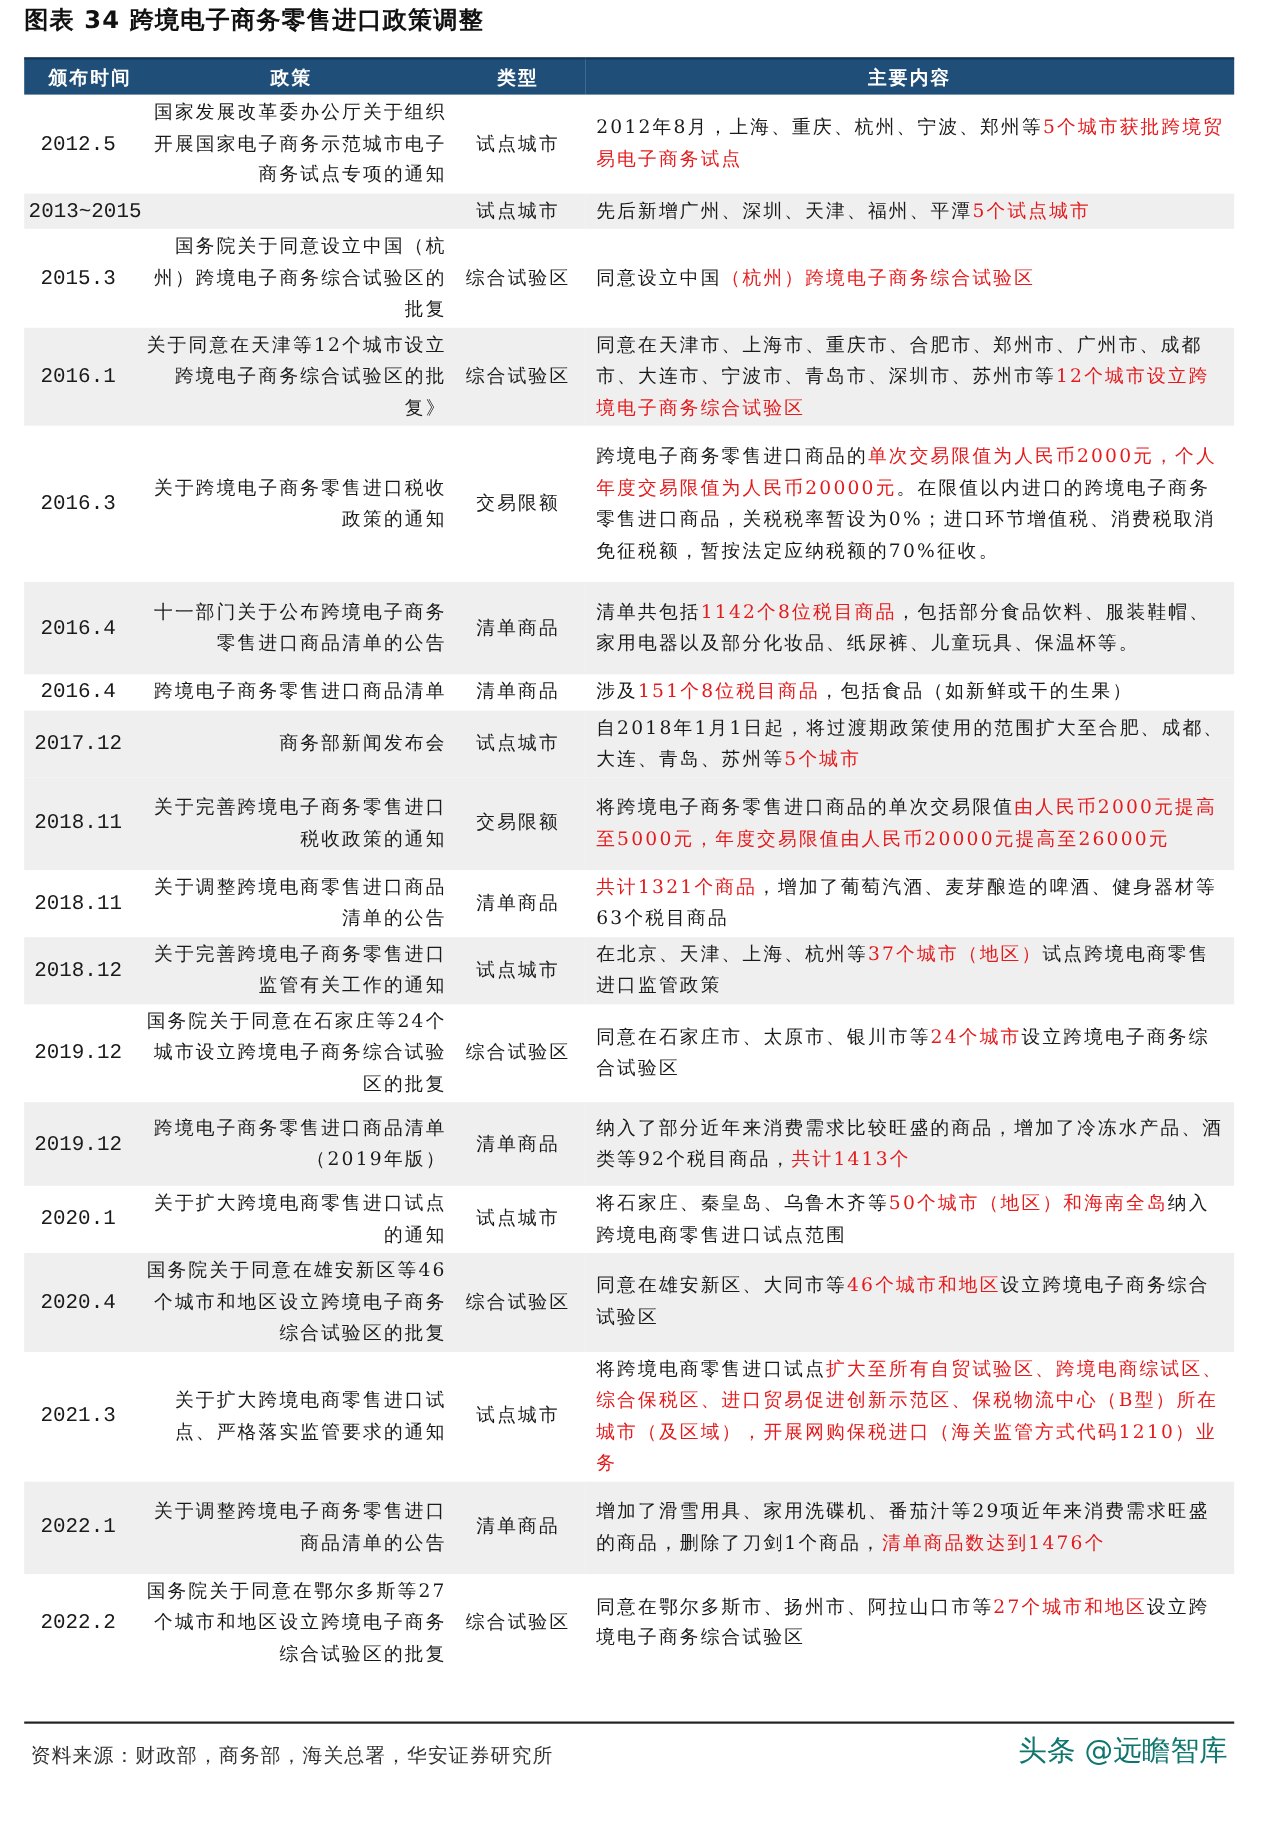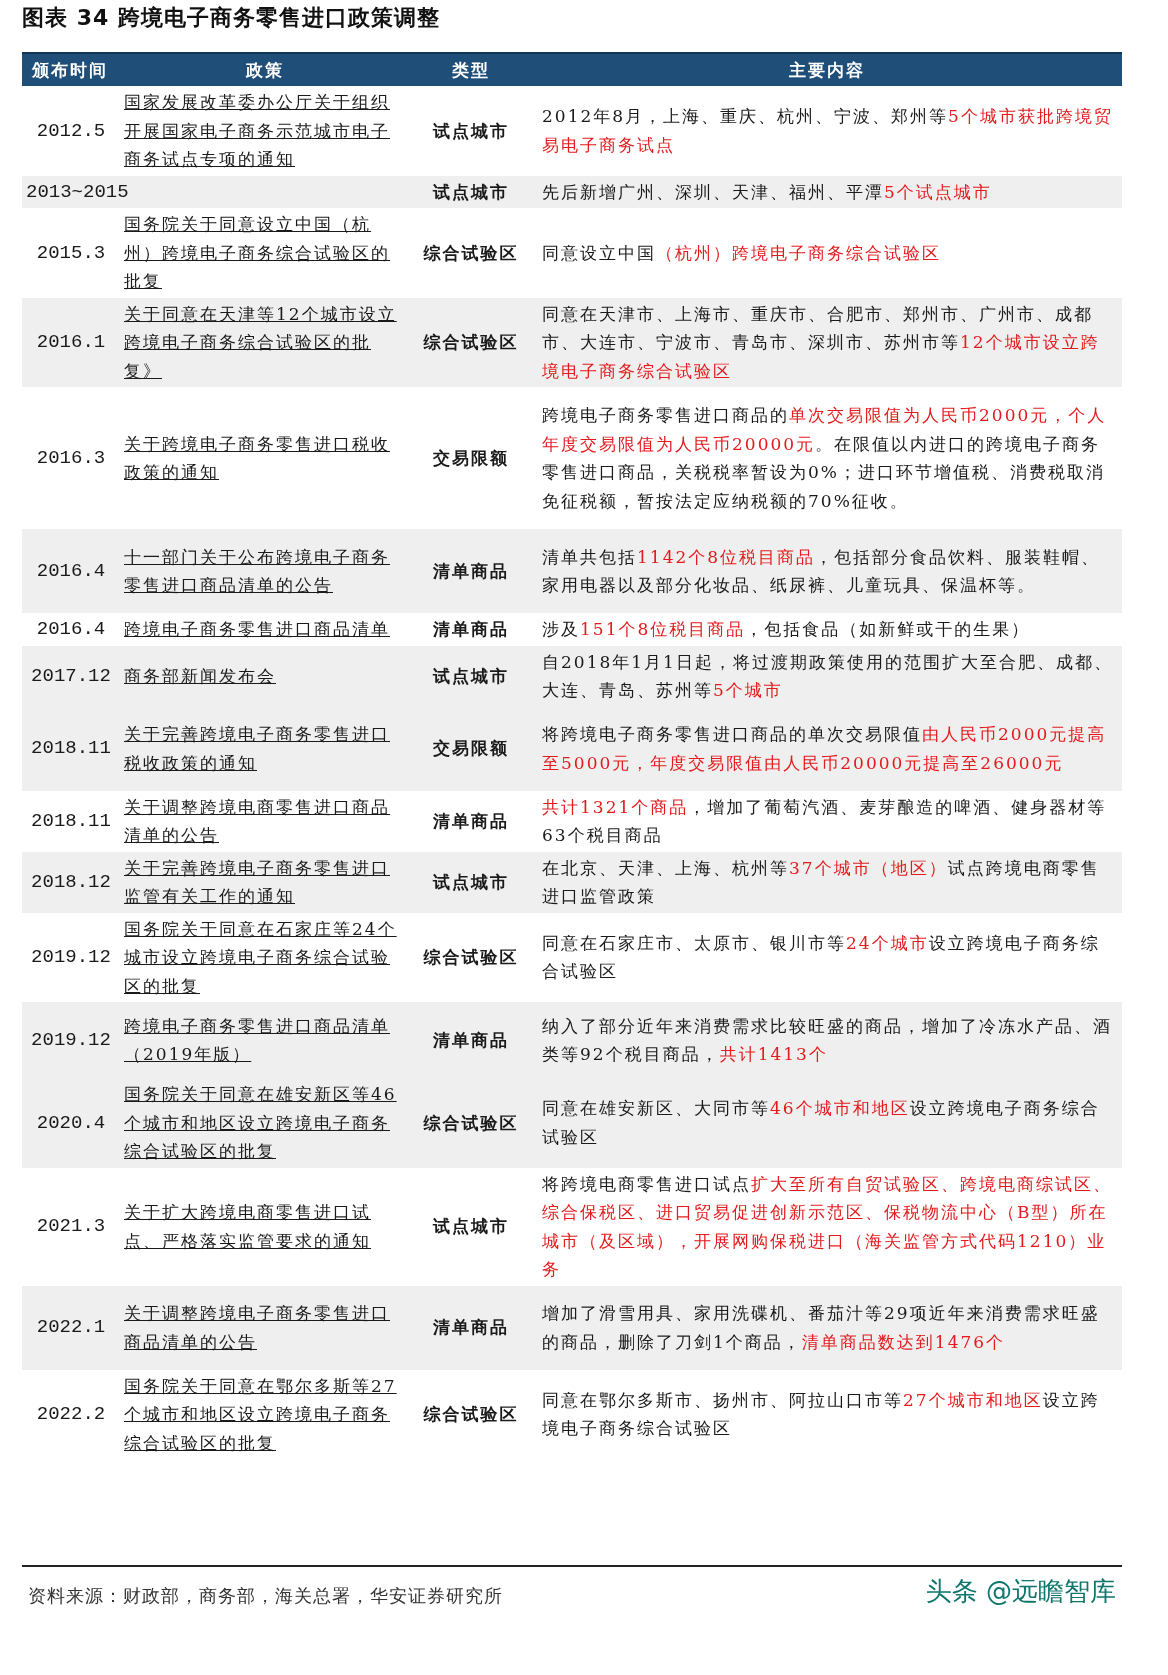--- a/index.html
+++ b/index.html
@@ -1,25 +1,25 @@
 <!DOCTYPE html>
 <html><head>
 <meta charset="utf-8">
 <style>
   html,body{margin:0;padding:0;background:#fff;}
   body{width:1168px;height:1675px;position:relative;overflow:hidden;font-family:"DejaVu Serif",serif;color:#1a1a1a;}
   .title{position:absolute;left:22px;top:3px;font-family:"DejaVu Sans",sans-serif;font-weight:bold;font-size:22px;letter-spacing:1px;color:#111;}
   table{position:absolute;left:22px;top:52px;width:1100px;border-collapse:collapse;table-layout:fixed;}
   thead tr{background:#1f4e79;color:#fff;border-top:2px solid #123456;}
   th{font-family:"DejaVu Sans",sans-serif;font-weight:bold;font-size:17px;height:32px;padding:0;letter-spacing:2px;}
-  th.c0{text-align:left;padding-left:10px;}
+  th.c0{text-align:right;padding-left:10px;}
   td{font-size:17px;line-height:28.5px;padding:2px 4px;vertical-align:middle;}
   td.date{font-family:Liberation Mono, monospace;font-size:19px;text-align:center;}
-  td.policy{text-align:left;letter-spacing:2px;text-decoration:underline;}
-  td.type{text-align:center;letter-spacing:2px;font-weight:bold;}
+  td.policy{text-align:right;letter-spacing:2px;}
+  td.type{text-align:center;letter-spacing:2px;}
   td.content{text-align:left;letter-spacing:2px;padding-left:10px;}
   tr.alt{background:#efefef;}
   .red{color:#e41a1c;}
   .bottom-line{position:absolute;left:22px;top:1565px;width:1100px;height:2px;background:#222;}
   .source{position:absolute;left:28px;top:1584px;font-size:18px;color:#333;letter-spacing:1px;}
   .watermark{position:absolute;right:52px;top:1574px;font-family:"DejaVu Sans",sans-serif;font-size:26px;color:#0f766e;}
 </style>
 </head>
 <body>
 
@@ -112,20 +112,26 @@
         <td class="policy">国务院关于同意在石家庄等24个城市设立跨境电子商务综合试验区的批复</td>
         <td class="type">综合试验区</td>
         <td class="content"><span>同意在石家庄市、太原市、银川市等</span><span class="red">24个城市</span><span>设立跨境电子商务综合试验区</span></td>
       </tr>
       <tr class="alt" style="height: 76px;">
         <td class="date">2019.12</td>
         <td class="policy">跨境电子商务零售进口商品清单（2019年版）</td>
         <td class="type">清单商品</td>
         <td class="content"><span>纳入了部分近年来消费需求比较旺盛的商品，增加了冷冻水产品、酒类等92个税目商品，</span><span class="red">共计1413个</span></td>
       </tr>
+      <tr style="height: 58px;">
+        <td class="date">2020.1</td>
+        <td class="policy">关于扩大跨境电商零售进口试点的通知</td>
+        <td class="type">试点城市</td>
+        <td class="content"><span>将石家庄、秦皇岛、乌鲁木齐等</span><span class="red">50个城市（地区）和海南全岛</span><span>纳入跨境电商零售进口试点范围</span></td>
+      </tr>
       <tr class="alt" style="height: 84px;">
         <td class="date">2020.4</td>
         <td class="policy">国务院关于同意在雄安新区等46个城市和地区设立跨境电子商务综合试验区的批复</td>
         <td class="type">综合试验区</td>
         <td class="content"><span>同意在雄安新区、大同市等</span><span class="red">46个城市和地区</span><span>设立跨境电子商务综合试验区</span></td>
       </tr>
       <tr style="height: 112px;">
         <td class="date">2021.3</td>
         <td class="policy">关于扩大跨境电商零售进口试点、严格落实监管要求的通知</td>
         <td class="type">试点城市</td>

